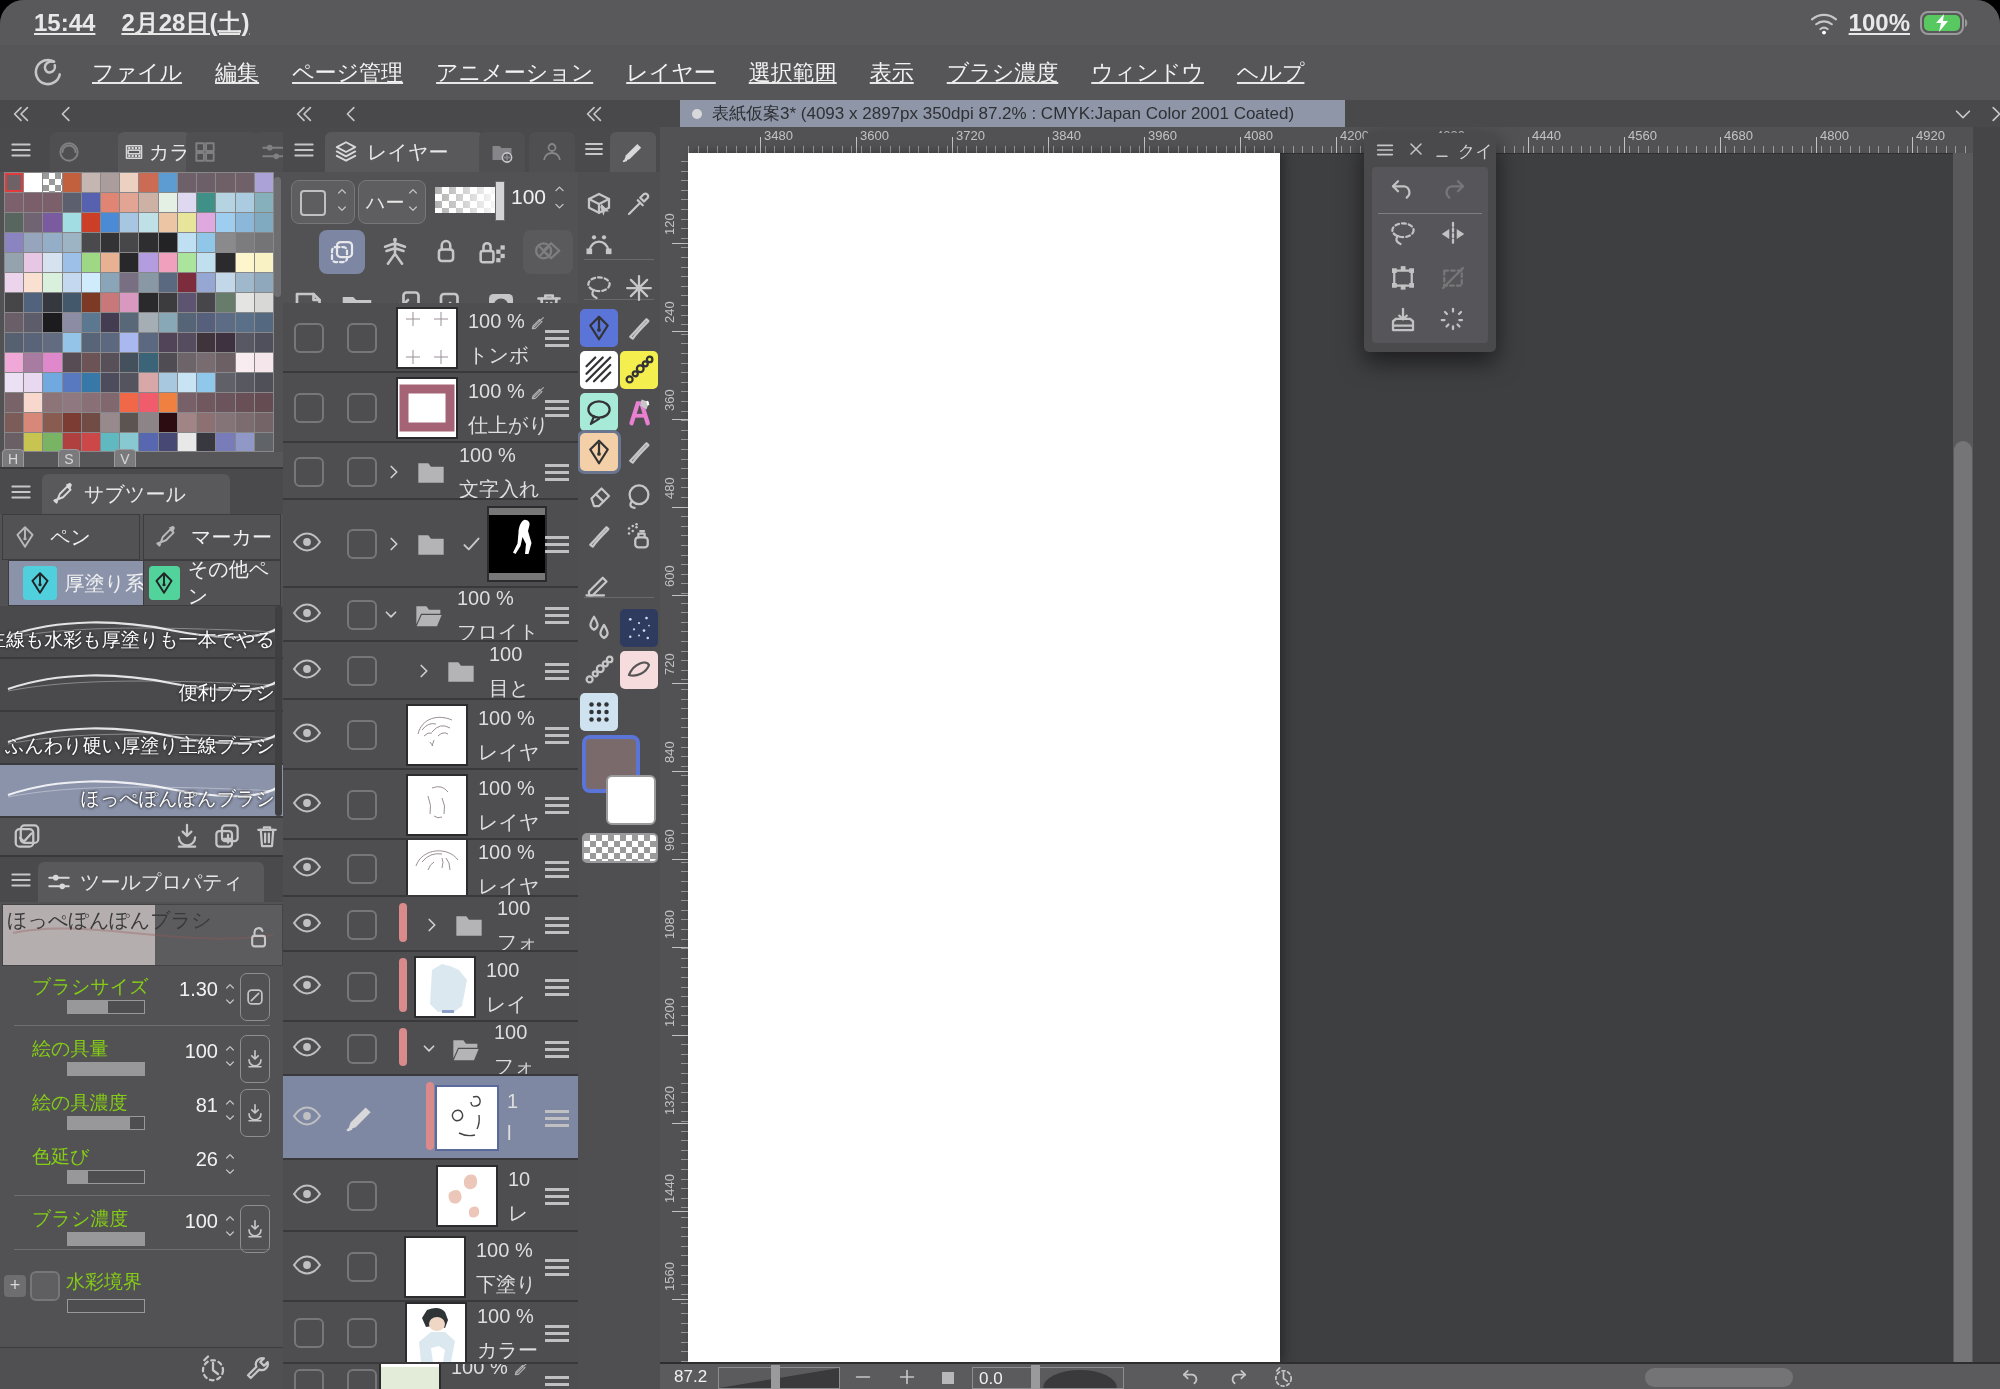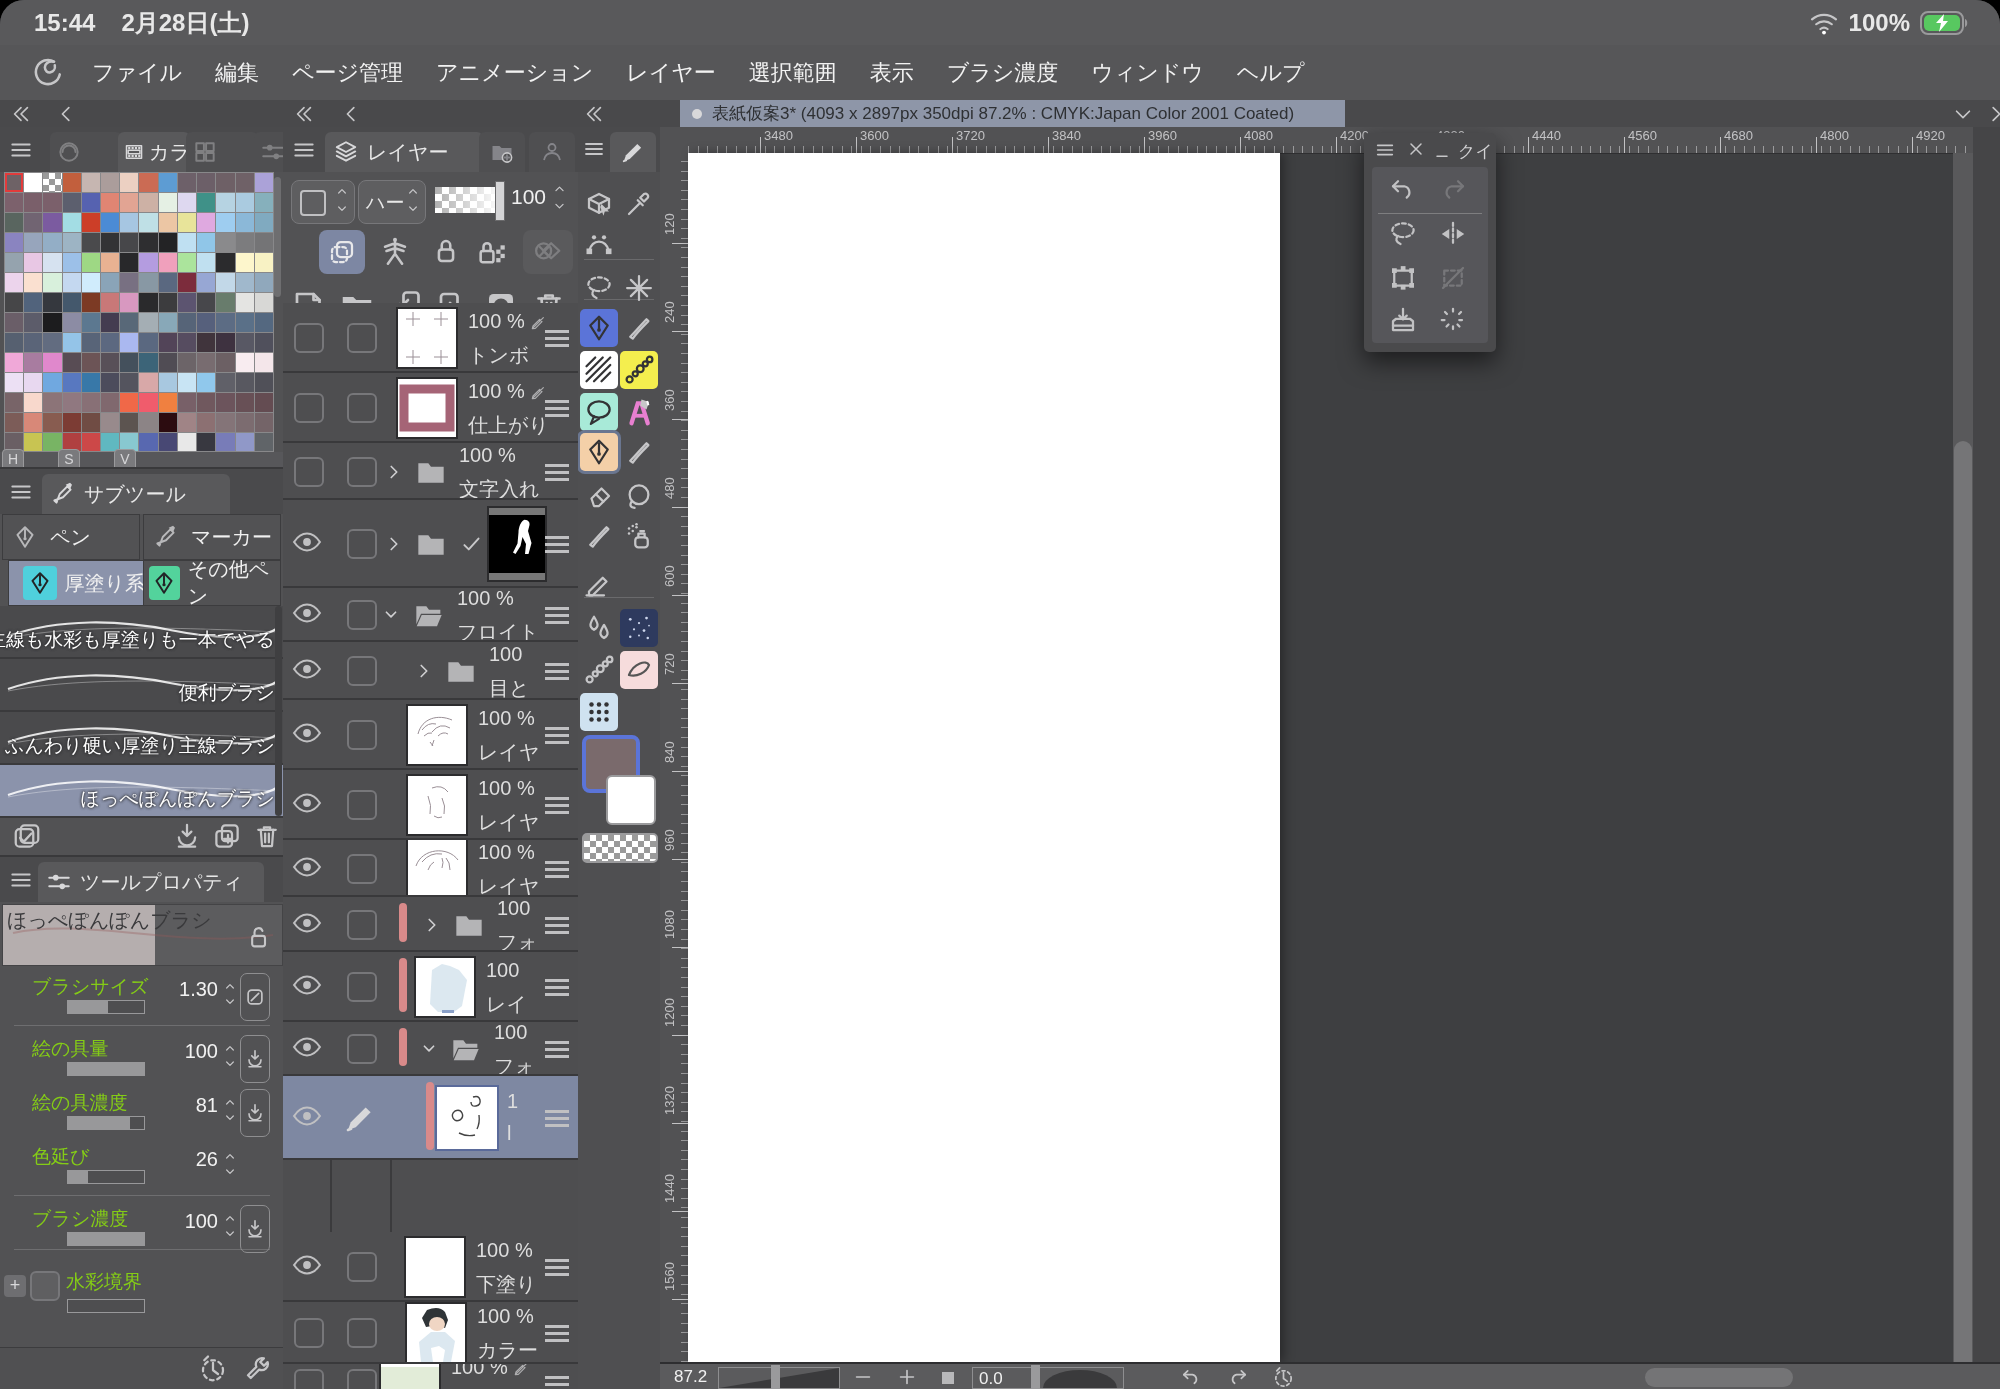--- a/index.html
+++ b/index.html
@@ -1,19 +1,19 @@
 <!DOCTYPE html>
 <html><head>
 <meta charset="utf-8">
 <style>
   html,body{margin:0;padding:0;background:#000;}
   .screen{position:relative;width:2000px;height:1389px;background:#3e3f41;overflow:hidden;
     font-family:"Liberation Sans","DejaVu Sans",sans-serif;color:#e8e8e8;
     border-radius:24px 24px 0 0;}
-  .abs{position:absolute;}
+  .abs{position:absolute;text-decoration:underline;}
   .ic{display:inline-block;vertical-align:middle;}
   .ic svg{display:block;}
   svg .s{fill:none;stroke:#c6c6c8;stroke-width:1.8;stroke-linecap:round;stroke-linejoin:round;}
   
   .statusbar{left:0;top:0;width:2000px;height:45px;background:#59595b;display:flex;align-items:center;}
   .menubar{left:0;top:45px;width:2000px;height:55px;background:#565658;display:flex;align-items:center;}
   .menu-item{color:#f2f2f2;font-size:22px;margin-right:33px;white-space:nowrap;}
   .tabstrip{left:0;top:100px;width:2000px;height:27px;background:#49494b;}
   .doc-tab{position:absolute;left:680px;top:0;width:665px;height:27px;background:#8e96a8;color:#2e3033;
     font-size:17px;display:flex;align-items:center;white-space:nowrap;overflow:hidden;}
@@ -1232,20 +1232,44 @@
               <path fill="none" stroke="#444" stroke-width="1.4" d="M34 8q6-2 7 3t-4 6q-5 1-5-4M16 22q5-2 7 2t-2 7q-5 2-7-2t2-7zM40 26q1 8-2 14M20 44q8 4 16 2"></path>
             </svg></span>
           <span class="opac" style="left:224px;top:14px">1</span>
           <span class="lname" style="left:224px;top:46px">l</span>
           <span class="handle" style="left:262px;top:30px">
             <i></i>
             <i></i>
             <i></i>
           </span>
         </div>
+        <div class="lrow" style="top: 857px; height: 70px;">
+          <span class="eye ic" style="left:8px;top:23px">
+            <svg width="32" height="22" viewBox="0 0 24 17">
+              <path fill="none" stroke="#c0c0c2" stroke-width="1.6" d="M2 8.5C5 4 8.5 2 12 2s7 2 10 6.5C19 13 15.5 15 12 15S5 13 2 8.5z"></path>
+              <circle fill="#c0c0c2" cx="12" cy="8.5" r="3"></circle>
+            </svg>
+          </span>
+          <span class="chk" style="left:64px;top:21px"></span>
+          <span class="thumbbox" style="left:153px;top:5px;width:58px;height:58px;"><svg width="58" height="58" viewBox="0 0 58 58">
+              <rect width="58" height="58" fill="#fff"></rect>
+              <g fill="#ecc6b8">
+                <path d="M30 8q8-2 9 5t-5 9q-7 1-8-5t4-9z"></path>
+                <path d="M14 24q7-3 9 3t-3 9q-7 2-9-4t3-8z"></path>
+                <path d="M34 40q6-2 7 3t-3 7q-6 2-7-3t3-7z"></path>
+              </g>
+            </svg></span>
+          <span class="opac" style="left:225px;top:8px">10</span>
+          <span class="lname" style="left:225px;top:40px">レ</span>
+          <span class="handle" style="left:262px;top:24px">
+            <i></i>
+            <i></i>
+            <i></i>
+          </span>
+        </div>
         <div class="lrow" style="top: 929px; height: 68px;">
           <span class="eye ic" style="left:8px;top:22px">
             <svg width="32" height="22" viewBox="0 0 24 17">
               <path fill="none" stroke="#c0c0c2" stroke-width="1.6" d="M2 8.5C5 4 8.5 2 12 2s7 2 10 6.5C19 13 15.5 15 12 15S5 13 2 8.5z"></path>
               <circle fill="#c0c0c2" cx="12" cy="8.5" r="3"></circle>
             </svg>
           </span>
           <span class="chk" style="left:64px;top:20px"></span>
           <span class="thumbbox" style="left:121px;top:4px;width:58px;height:58px;"><svg width="58" height="58" viewBox="0 0 58 58">
               <rect width="58" height="58" fill="#fff"></rect>

